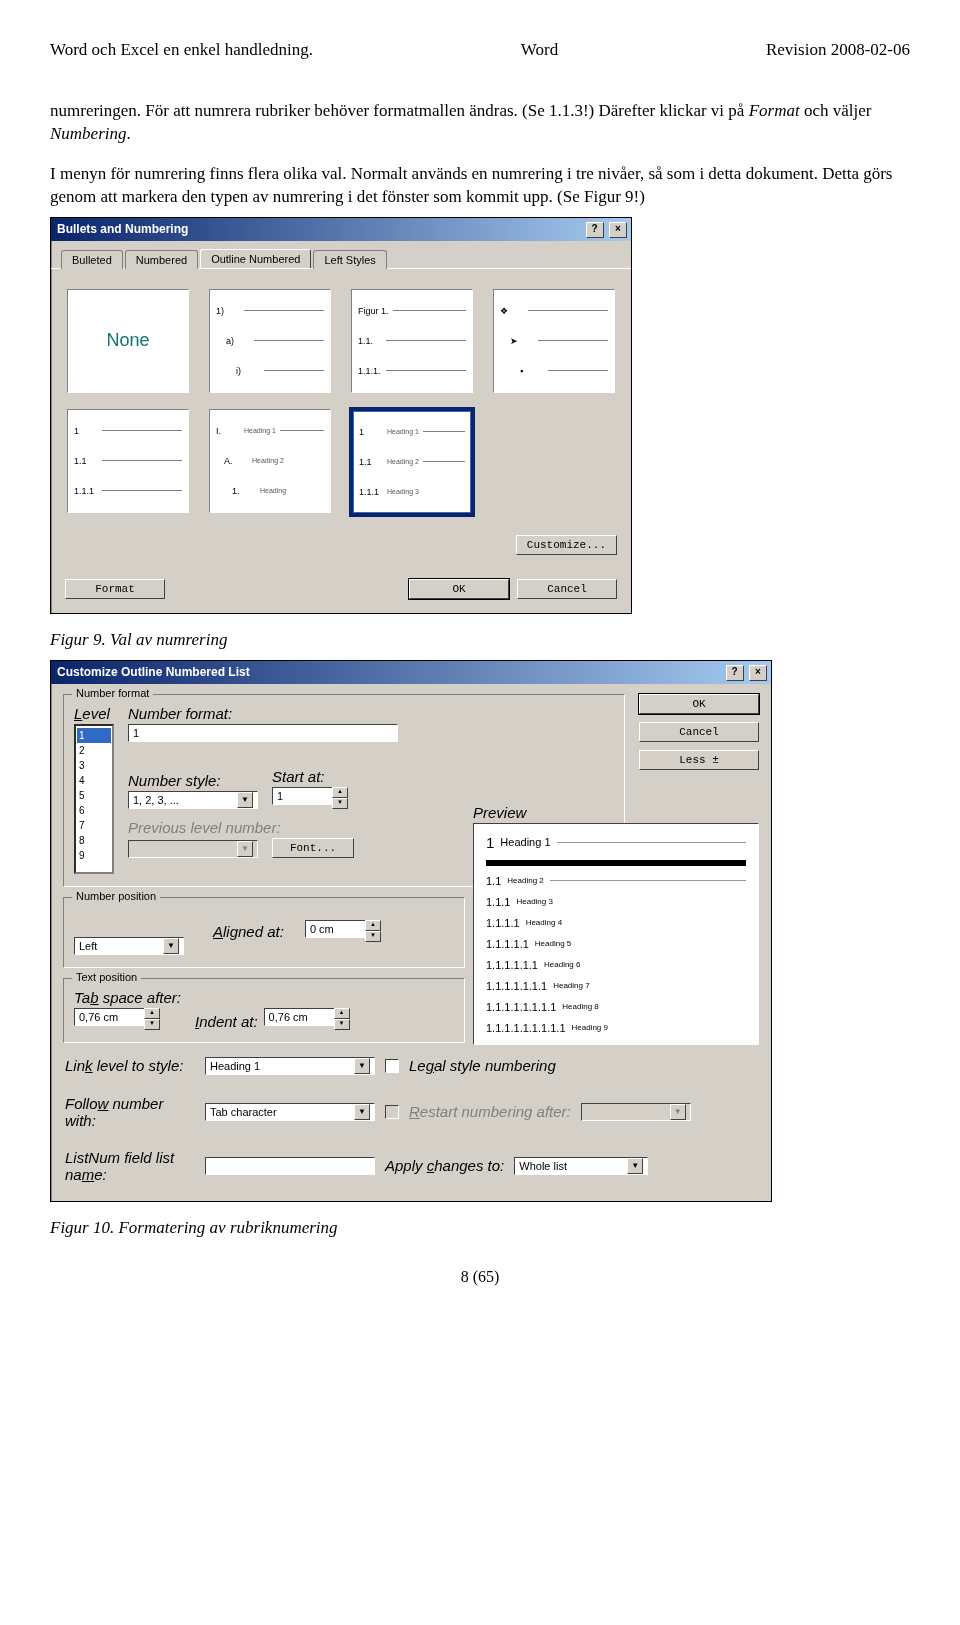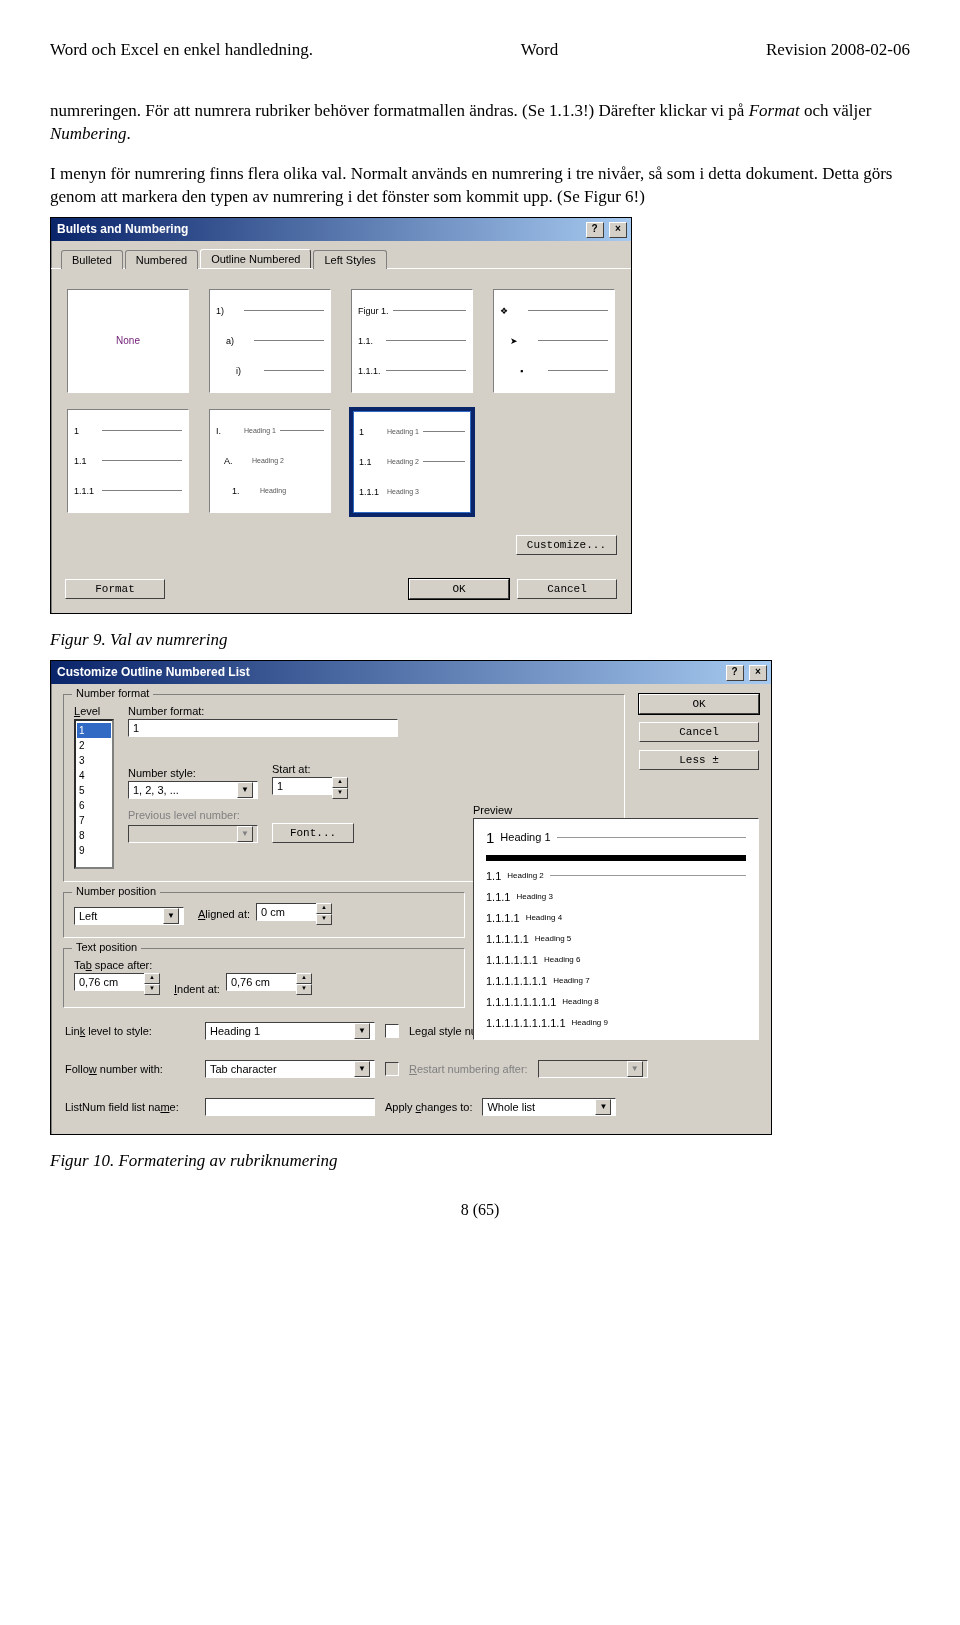--- a/index.html
+++ b/index.html
@@ -116,22 +116,22 @@
   }
   .thumb.selected {
     outline: 2px solid #0a246a;
     outline-offset: 0;
     border: 2px solid #0a246a;
     box-shadow: 0 0 0 1px #316ac5 inset;
   }
   .thumb.none {
     align-items: center;
     justify-content: center;
-    font-size: 10px;
-    color: #701a75;
+    font-size: 18px;
+    color: #0f766e;
   }
   .tline {
     display: flex;
     align-items: center;
     gap: 4px;
   }
   .tline .mk {
     min-width: 24px;
     font-size: 9px;
     color: #000;
@@ -183,21 +183,21 @@
     position: relative;
   }
   .fieldset > .legend {
     position: absolute;
     top: -8px;
     left: 8px;
     background: #d4d0c8;
     padding: 0 4px;
     font-size: 11px;
   }
-  .lbl { font-size: 11px; margin-bottom: 2px; display: block; }
+  .lbl { font-size: 15px; margin-bottom: 2px; display: block; font-style: italic; }
   .lbl .ul { text-decoration: underline; }
   .ctrl-row { display: flex; gap: 14px; align-items: flex-end; }
   .win-input, .win-select {
     background: #fff;
     border: 1px solid #808080;
     border-top-color: #404040;
     border-left-color: #404040;
     border-right-color: #fff;
     border-bottom-color: #fff;
     padding: 2px 4px;
@@ -288,21 +288,21 @@
 <div class="header-row">
   <span>Word och Excel en enkel handledning.</span>
   <span>Word</span>
   <span>Revision 2008-02-06</span>
 </div>
 
 <p class="body-text">
   <span>numreringen. För att numrera rubriker behöver formatmallen ändras. (Se 1.1.3!) Därefter klickar vi på </span><span class="italic">Format</span><span> och väljer </span><span class="italic">Numbering</span><span>.</span>
 </p>
 
-<p class="body-text">I menyn för numrering finns flera olika val. Normalt används en numrering i tre nivåer, så som i detta dokument. Detta görs genom att markera den typen av numrering i det fönster som kommit upp. (Se Figur 6!)</p>
+<p class="body-text">I menyn för numrering finns flera olika val. Normalt används en numrering i tre nivåer, så som i detta dokument. Detta görs genom att markera den typen av numrering i det fönster som kommit upp. (Se Figur 9!)</p>
 
 <div class="dialog">
   <div class="titlebar">
     <span>Bullets and Numbering</span>
     <span class="title-icons">
       <span>?</span>
       <span>×</span>
     </span>
   </div>
   <div class="tabrow">
@@ -536,21 +536,21 @@
     </div>
 
     <div class="fieldset" style="width:380px">
       <span class="legend"><span class="ul">N</span>umber position</span>
       <div class="ctrl-row">
         <div class="win-select" style="width:110px">
           <span>Left</span>
             <span class="dd-arrow">▼</span>
         </div>
         <div style="display:flex; align-items:center; gap:6px">
-          <span class="lbl" style="margin:0"><span class="ul">A</span>ligned at:</span>
+          <span class="lbl" style="margin:15px"><span class="ul">A</span>ligned at:</span>
           <div class="spinner">
             <div class="win-input" style="width:60px">0 cm</div>
             <div class="spin-btns">
                 <span>▲</span>
                 <span>▼</span>
               </div>
           </div>
         </div>
       </div>
     </div>

